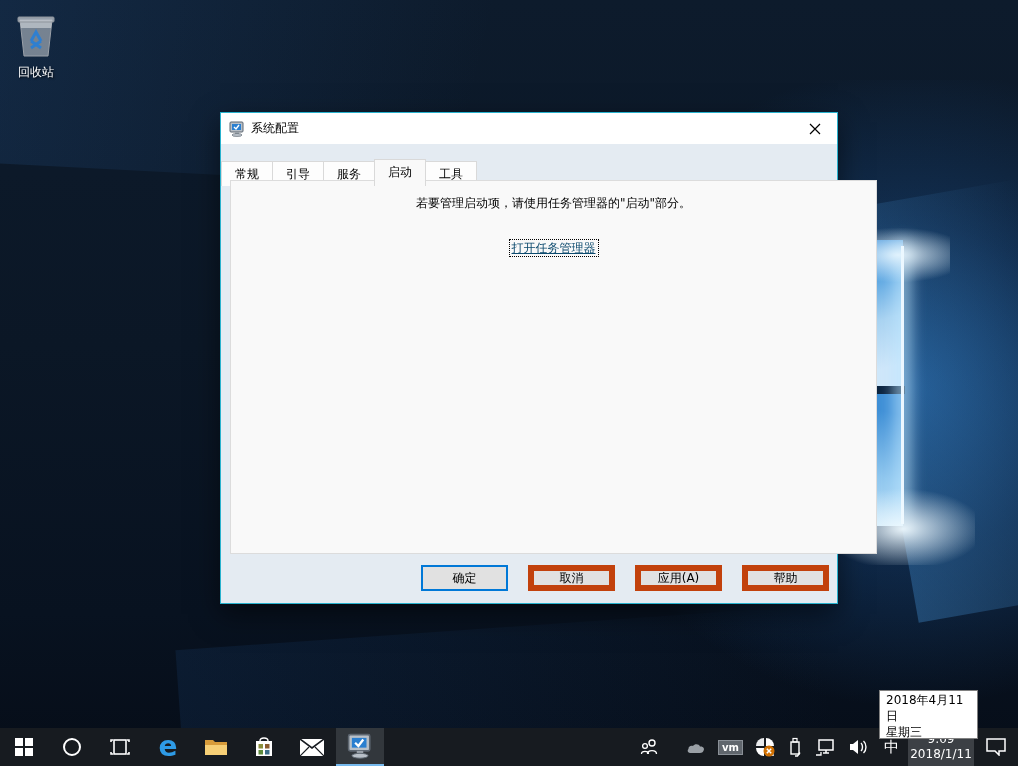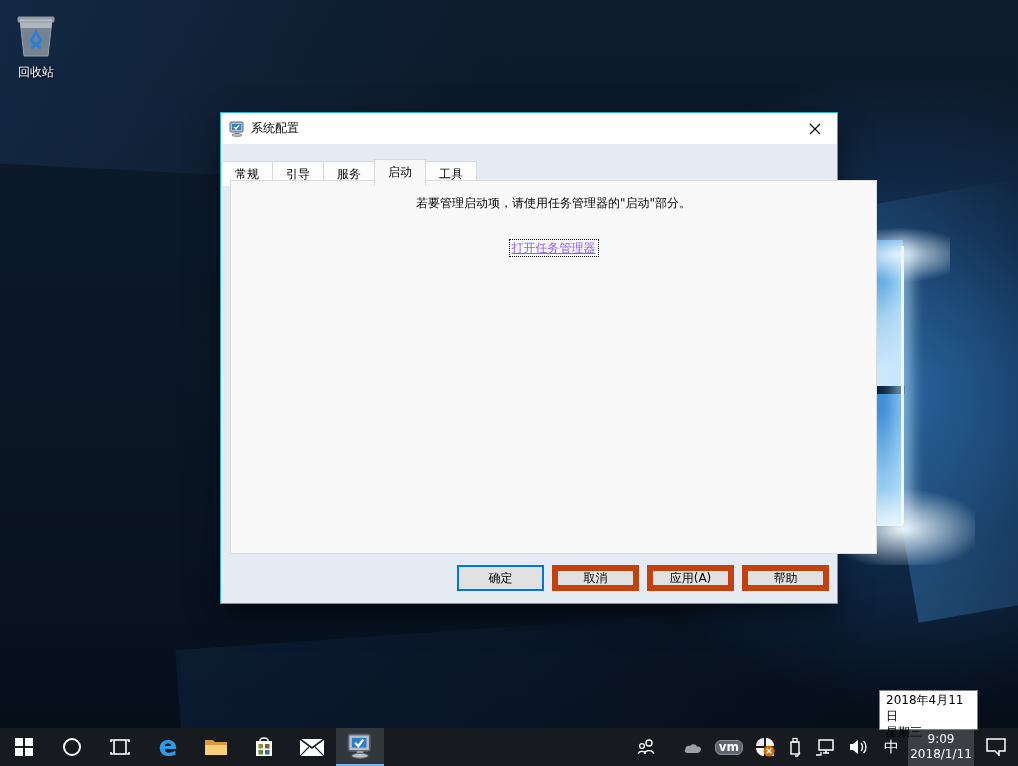--- a/index.html
+++ b/index.html
@@ -57,48 +57,48 @@
   .tabstrip { position:absolute; left:0; top:46px; display:flex; align-items:flex-end; }
   .tab { padding:4px 13px 3px 13px; background:#fdfdfd; border:1px solid #d9d9d9;
     border-bottom:none; margin-right:-1px; color:#000; position:relative; }
   .tab.active { background:#f9f9f9; padding-bottom:5px; z-index:3;
     border:1px solid #d9d9d9; border-bottom:none; }
 
   .tabpanel { position:absolute; left:9px; top:67px; width:647px; height:374px;
     background:#f9f9f9; border:1px solid #dcdcdc; z-index:2; }
   .tabpanel .message { text-align:center; margin-top:14px; color:#000; }
   .tabpanel .linkwrap { text-align:center; margin-top:28px; }
-  .tabpanel a.tm-link { color:#8b5cf6; text-decoration:underline;
+  .tabpanel a.tm-link { color:#0c4a6e; text-decoration:underline;
     outline:1px dotted #000; padding:1px 2px; cursor:pointer; }
 
-  .btnrow { position:absolute; right:8px; bottom:12px; display:flex; gap:8px; }
+  .btnrow { position:absolute; right:8px; bottom:12px; display:flex; gap:20px; }
   .btn { width:87px; height:26px; background:#e1e1e1; border:6px solid #c2410c;
     display:flex; align-items:center; justify-content:center; color:#000; cursor:default; }
   .btn.default { border:2px solid #0078d7; }
 
   
-  .date-tooltip { position:absolute; left:879px; top:690px; width:99px; height:40px;
+  .date-tooltip { position:absolute; left:879px; top:690px; width:99px; height:49px;
     background:#ffffff; border:1px solid #808080; padding:1px 6px 0 6px;
     color:#000; line-height:16px; z-index:20; }
 
   
   .taskbar { position:absolute; left:0; bottom:0; width:1018px; height:38px;
     background:#171b20; display:flex; align-items:stretch; z-index:10; }
   .tb-btn { width:48px; display:flex; align-items:center; justify-content:center; cursor:default; }
   .tb-btn.active { background:#32373c; border-bottom:2px solid #76b9ed; }
   .edge-e { color:#2e9be6; font-size:28px; font-weight:bold; line-height:28px; }
   .tray { margin-left:auto; display:flex; align-items:stretch; }
   .tray-item { display:flex; align-items:center; justify-content:center; padding:0 6px; cursor:default; }
   .ime { color:#fff; font-size:15px; padding:0 9px; }
   .clock { width:66px; background:#3c4045; color:#fff; text-align:center;
     display:flex; flex-direction:column; justify-content:center; line-height:15px; }
   .action-center { width:44px; display:flex; align-items:center; justify-content:center; }
   .people { padding:0 12px 0 6px; margin-right:8px; }
-  .vm-badge { background:#60666d; color:#fff; font-size:12px; font-weight:bold;
-    padding:2px 3px; border-radius:6px; border:1px solid #8a9097; line-height:9px; }
+  .vm-badge { background:#60666d; color:#fff; font-size:10px; font-weight:bold;
+    padding:2px 3px; border-radius:0; border:1px solid #8a9097; line-height:9px; }
 </style>
 </head>
 <body>
 
 <div class="wallpaper">
   <div class="wp-beam1"></div>
   <div class="wp-beam2"></div>
   <div class="wp-glow"></div>
   <div class="wp-beam3"></div>
   <div class="wp-pane-top"></div>

